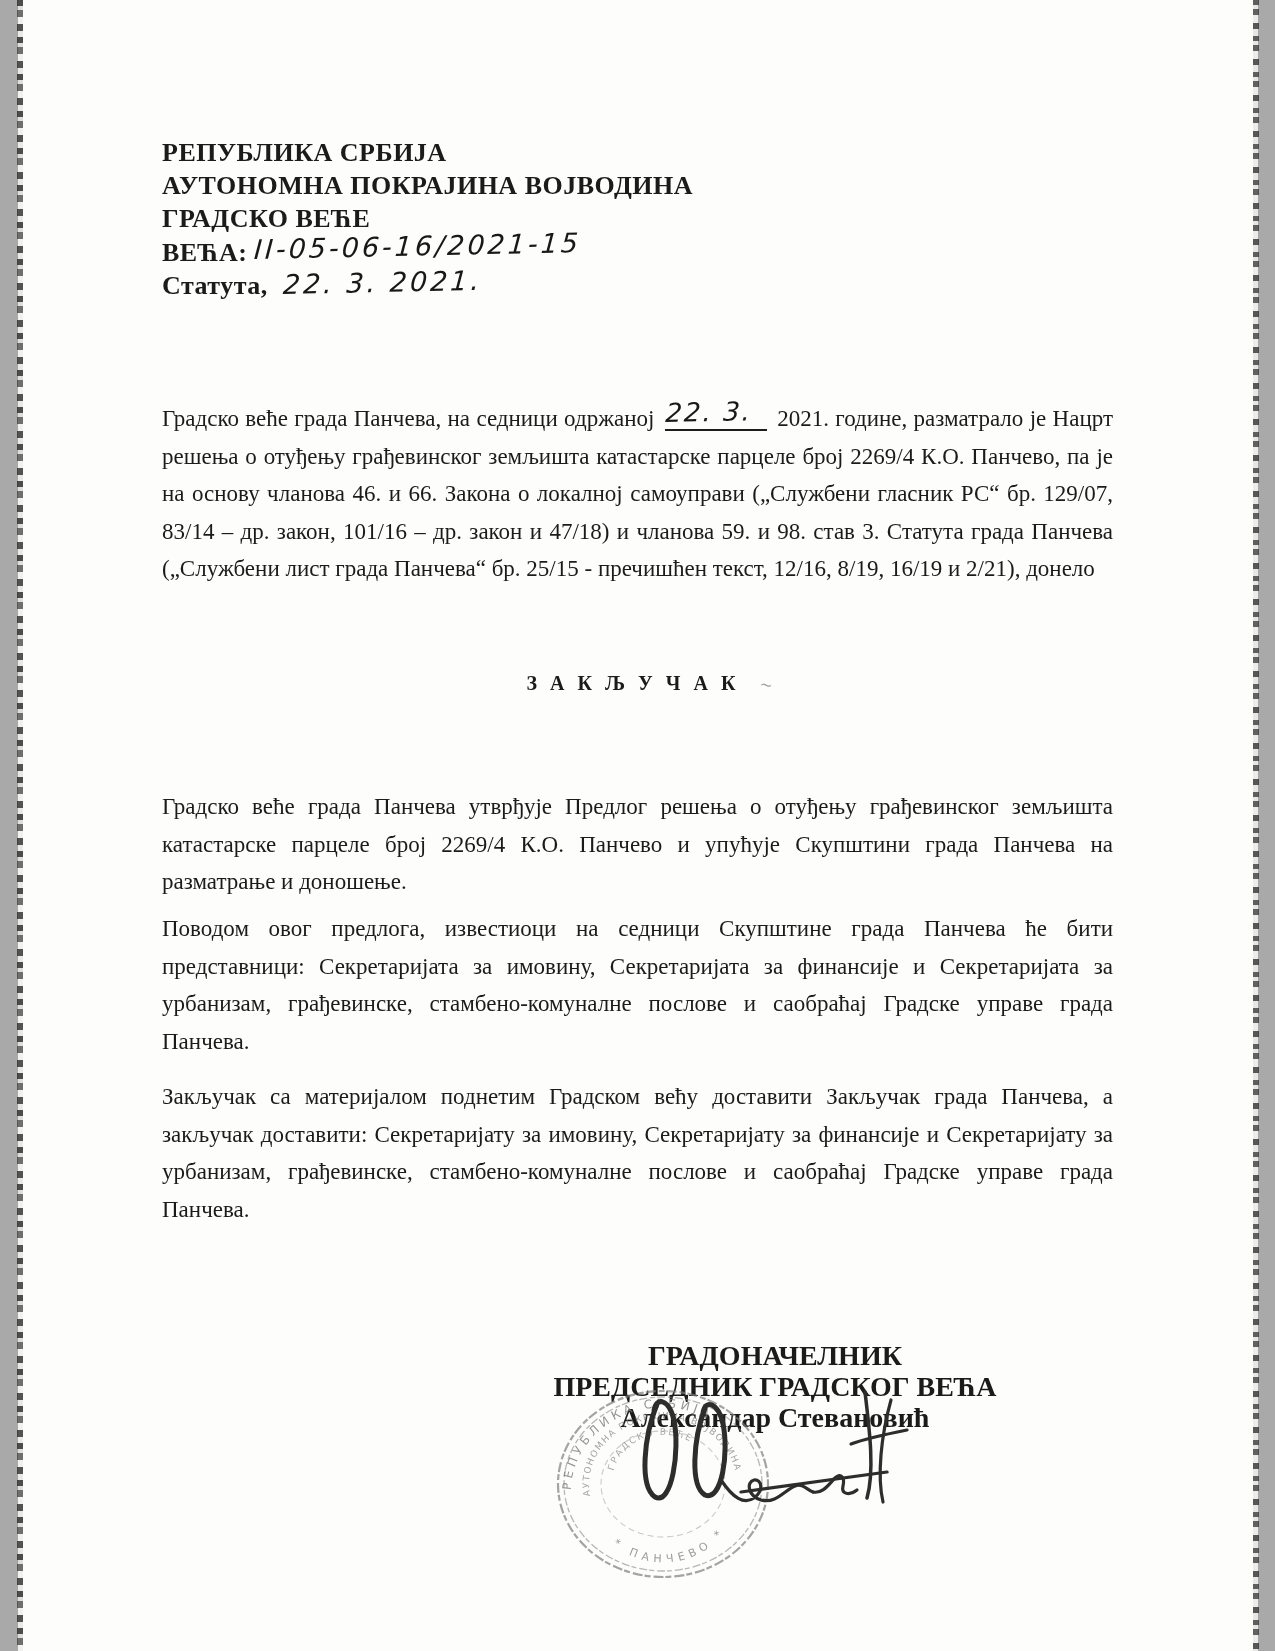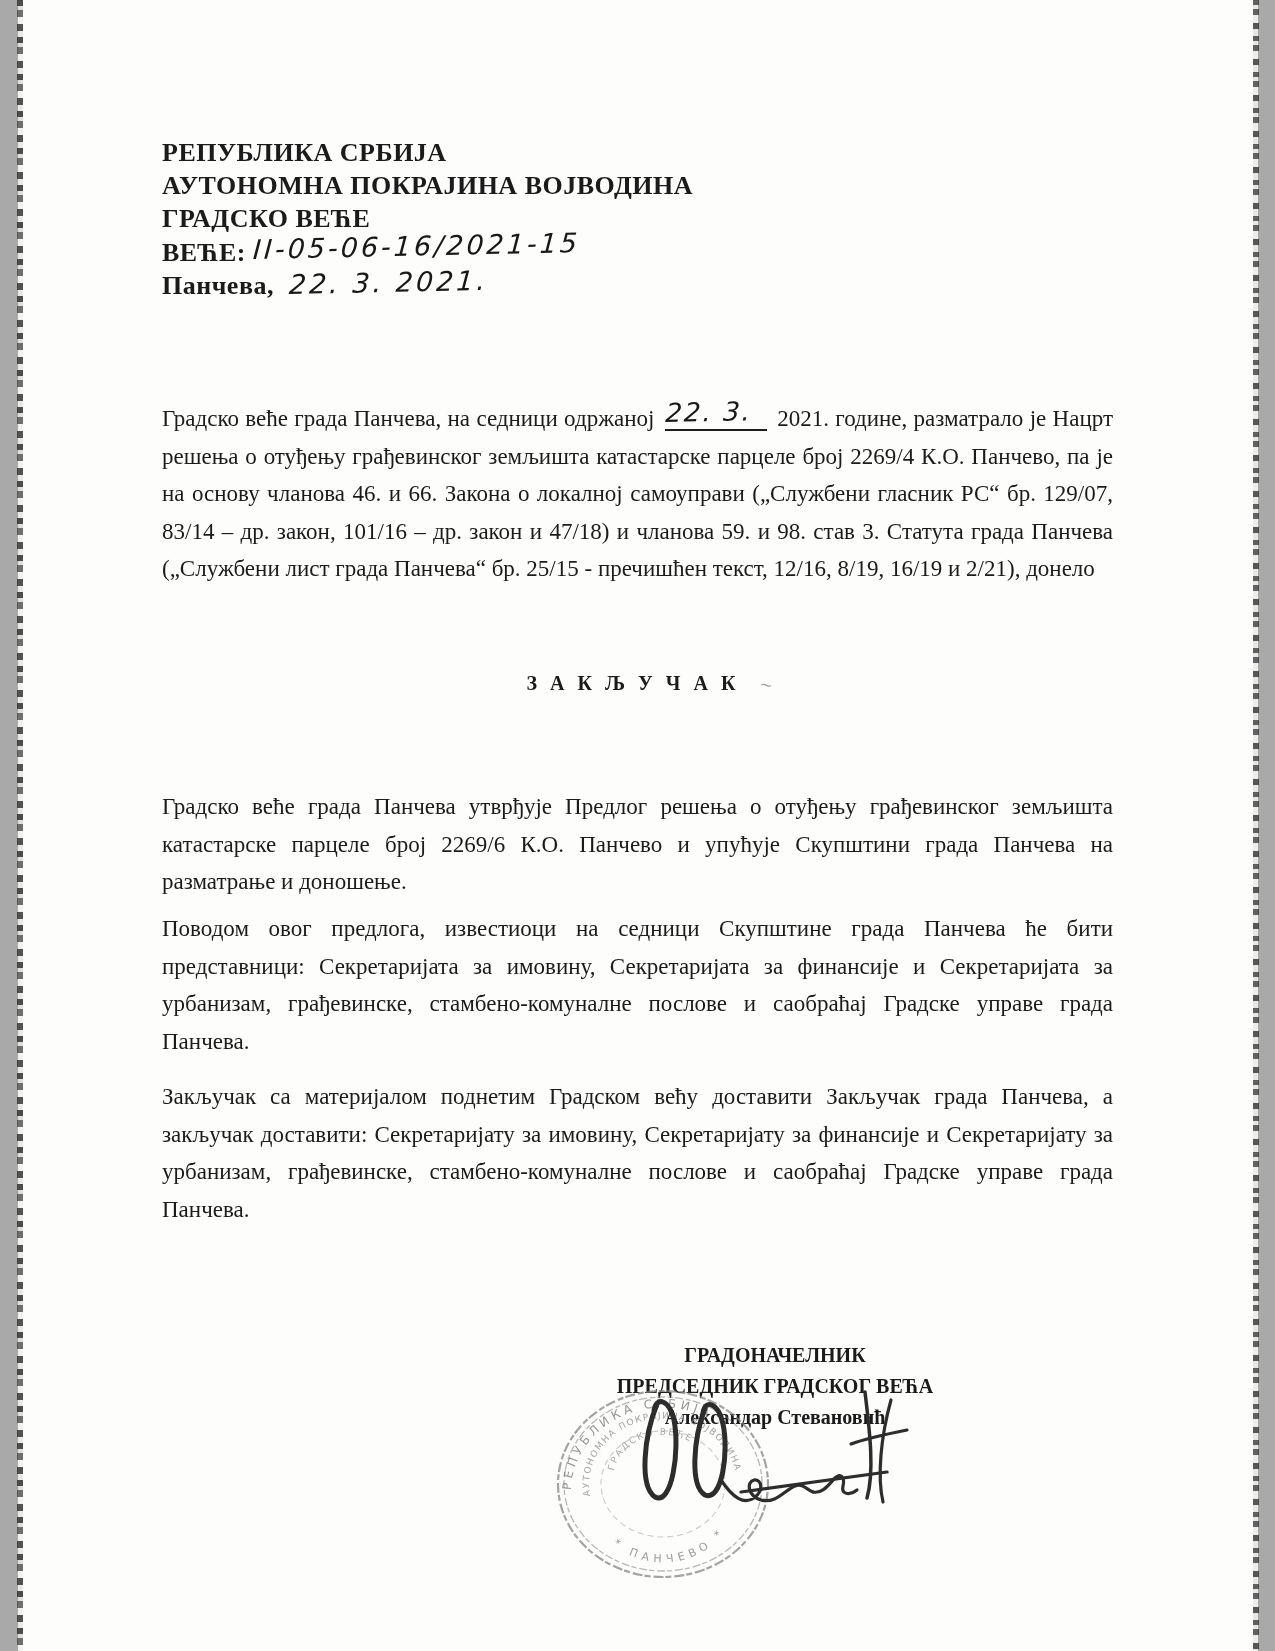--- a/index.html
+++ b/index.html
@@ -50,21 +50,21 @@
     display:inline-block; min-width:102px; text-align:center;
     border-bottom:2px solid #1d1d1d; margin:0 4px; line-height:20px;
   }
   .blank .hw { font-size:26px; position:relative; top:-4px; letter-spacing:2px; }
 
   .doc-title { position:absolute; left:162px; top:672px; width:951px;
     text-align:center; font-weight:bold; font-size:20px; letter-spacing:13px; }
 
   
   .sig-block { position:absolute; left:540px; top:1340px; width:470px;
-    text-align:center; font-weight:bold; font-size:20px; line-height:31px; z-index:2; }
+    text-align:center; font-weight:bold; font-size:28px; line-height:31px; z-index:2; }
 
   
   .stamp-svg { position:absolute; left:545px; top:1378px; z-index:3; }
   .stamp-text { font-family:"DejaVu Sans", sans-serif; fill:#7b7b7b; }
 
   .smudge { position:absolute; left:760px; top:676px; color:#9a9a9a;
     font-size:15px; transform:rotate(12deg); font-family:"DejaVu Sans", sans-serif; }
 </style>
 </head>
 <body>
@@ -72,38 +72,38 @@
 <div class="page">
 
   <div class="edge edge-left"></div>
   <div class="edge edge-right"></div>
 
   <div class="letterhead">
     <div class="row">РЕПУБЛИКА СРБИЈА</div>
     <div class="row">АУТОНОМНА ПОКРАЈИНА ВОЈВОДИНА</div>
     <div class="row">ГРАДСКО ВЕЋЕ</div>
     <div class="row">
-      <span>ВЕЋЕ:</span><span class="hw hw-number">II-05-06-16/2021-15</span>
+      <span>ВЕЋА:</span><span class="hw hw-number">II-05-06-16/2021-15</span>
     </div>
     <div class="row">
-      <span>Панчева,</span><span class="hw hw-date">22. 3. 2021.</span>
+      <span>Статута,</span><span class="hw hw-date">22. 3. 2021.</span>
     </div>
   </div>
 
   <div class="para" style="top:400px;">
     <span>Градско веће града Панчева, на седници одржаној</span>
     <span class="blank"><span class="hw">22. 3.</span></span>
     <span>2021. године, разматрало је Нацрт решења о отуђењу грађевинског земљишта катастарске парцеле број 2269/4 К.О. Панчево, па је на основу чланова 46. и 66. Закона о локалној самоуправи („Службени гласник РС“ бр. 129/07, 83/14 – др. закон, 101/16 – др. закон и 47/18) и чланова 59. и 98. став 3. Статута града Панчева („Службени лист града Панчева“ бр. 25/15 - пречишћен текст, 12/16, 8/19, 16/19 и 2/21), донело</span>
   </div>
 
   <div class="smudge">~</div>
 
   <div class="doc-title">ЗАКЉУЧАК</div>
 
-  <div class="para" style="top:788px;">Градско веће града Панчева утврђује Предлог решења о отуђењу грађевинског земљишта катастарске парцеле број 2269/6 К.О. Панчево и упућује Скупштини града Панчева на разматрање и доношење.</div>
+  <div class="para" style="top:788px;">Градско веће града Панчева утврђује Предлог решења о отуђењу грађевинског земљишта катастарске парцеле број 2269/4 К.О. Панчево и упућује Скупштини града Панчева на разматрање и доношење.</div>
   <div class="para" style="top:910px;">Поводом овог предлога, известиоци на седници Скупштине града Панчева ће бити представници: Секретаријата за имовину, Секретаријата за финансије и Секретаријата за урбанизам, грађевинске, стамбено-комуналне послове и саобраћај Градске управе града Панчева.</div>
   <div class="para" style="top:1078px;">Закључак са материјалом поднетим Градском већу доставити Закључак града Панчева, а закључак доставити: Секретаријату за имовину, Секретаријату за финансије и Секретаријату за урбанизам, грађевинске, стамбено-комуналне послове и саобраћај Градске управе града Панчева.</div>
 
   <div class="sig-block">
     <div>ГРАДОНАЧЕЛНИК</div>
     <div>ПРЕДСЕДНИК ГРАДСКОГ ВЕЋА</div>
     <div>Александар Стевановић</div>
   </div>
 
   <svg class="stamp-svg" width="390" height="225" viewBox="0 0 390 225">

